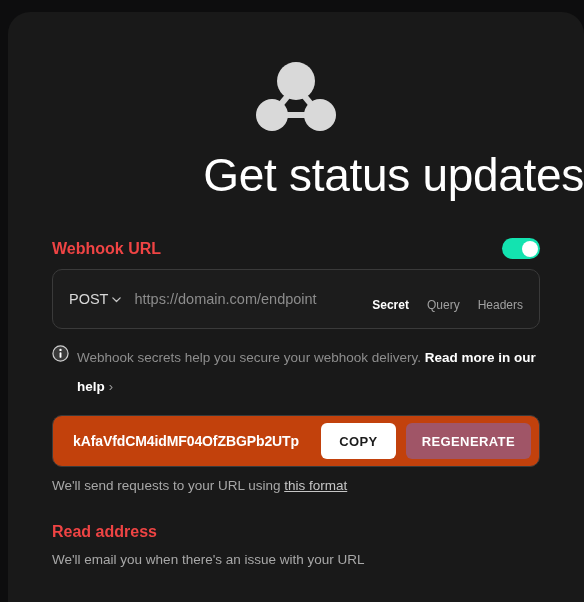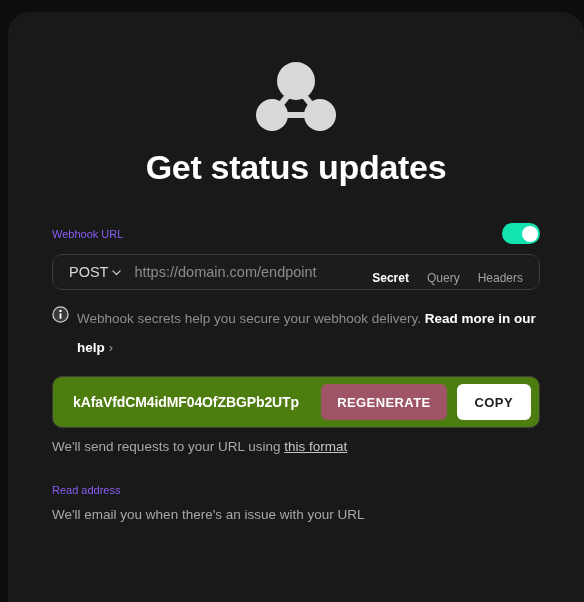--- a/index.html
+++ b/index.html
@@ -39,43 +39,43 @@
   }
   .logo {
     width: 82px;
     height: 72px;
     display: block;
   }
 
   
   .title {
     margin-top: 16px;
-    text-align: center;
+    text-align: right;
     color: #ffffff;
-    font-size: 34px;
-    font-weight: bold;
+    font-size: 46px;
+    font-weight: normal;
     letter-spacing: -0.3px;
   }
 
   
   .content {
     padding: 0 44px;
     margin-top: 36px;
   }
 
   .row-between {
     display: flex;
     align-items: center;
     justify-content: space-between;
   }
 
   .field-label {
-    color: #8b5cf6;
-    font-size: 11px;
-    font-weight: normal;
+    color: #ef4444;
+    font-size: 16px;
+    font-weight: bold;
   }
 
   .customize-wrap {
     display: flex;
     align-items: center;
     gap: 10px;
   }
   .customize-label {
     color: #f2f2f2;
     font-size: 13.5px;
@@ -96,21 +96,21 @@
     right: 2.5px;
     width: 16px;
     height: 16px;
     border-radius: 50%;
     background: #ffffff;
   }
 
   
   .url-bar {
     margin-top: 10px;
-    height: 36px;
+    height: 60px;
     border: 1px solid #3a3a3a;
     border-radius: 10px;
     background: #1c1c1c;
     display: flex;
     align-items: center;
     padding: 0 16px;
     gap: 0;
   }
   .method {
     display: flex;
@@ -173,21 +173,21 @@
     font-size: 13px;
     padding-left: 4px;
   }
 
   
   .secret-bar {
     margin-top: 14px;
     height: 52px;
     border: 1px solid #3a3a3a;
     border-radius: 10px;
-    background: #4d7c0f;
+    background: #c2410c;
     display: flex;
     align-items: center;
     padding: 0 8px 0 20px;
     gap: 10px;
   }
   .secret-value {
     flex: 1 1 auto;
     color: #ffffff;
     font-size: 14px;
     font-weight: bold;
@@ -302,22 +302,22 @@
           <circle cx="9" cy="5.2" r="1.25" fill="#ffffff"></circle>
           <rect x="8" y="7.6" width="2" height="6" rx="1" fill="#ffffff"></rect>
         </svg>
         <div class="info-text">
           <span>Webhook secrets help you secure your webhook delivery. </span><a class="info-link">Read more in our help</a><span class="chev-right-glyph">›</span>
         </div>
       </div>
 
       <div class="secret-bar">
         <span class="secret-value">kAfaVfdCM4idMF04OfZBGPb2UTp</span>
+        <button class="btn btn-copy">COPY</button>
         <button class="btn btn-regen">REGENERATE</button>
-        <button class="btn btn-copy">COPY</button>
       </div>
 
       <div class="helper">
         <span>We'll send requests to your URL using </span><a class="helper-link">this format</a>
       </div>
 
       <div class="email-block">
         <div class="field-label">Read address</div>
         <div class="email-helper">We'll email you when there's an issue with your URL</div>
       </div>

